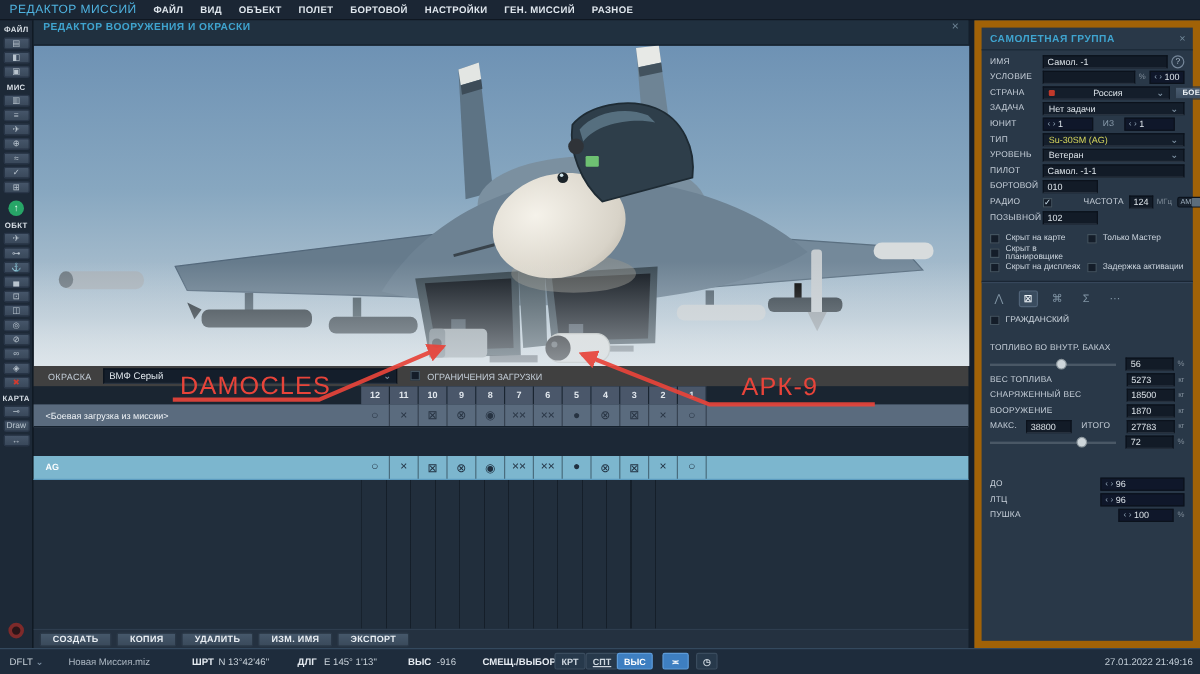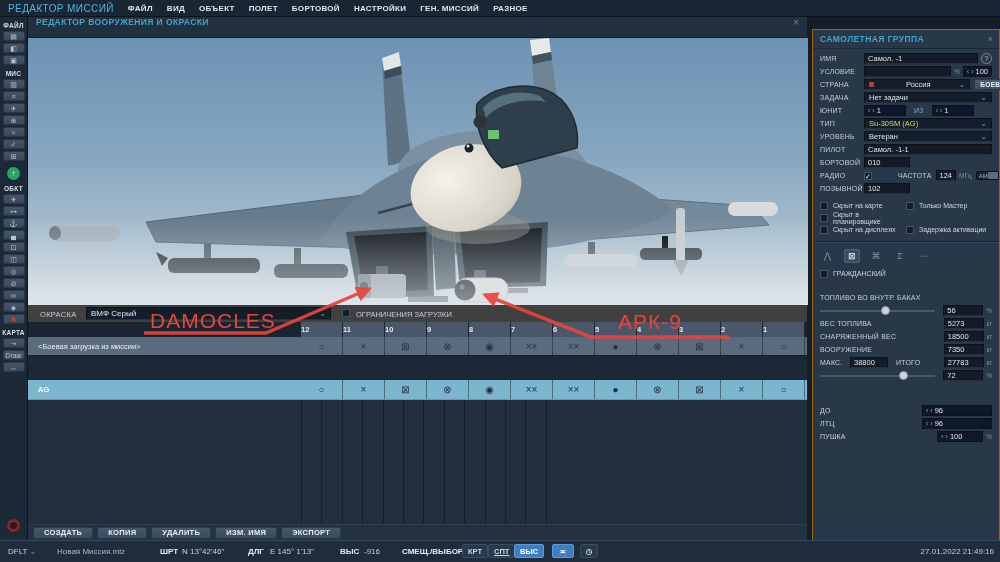--- a/index.html
+++ b/index.html
@@ -50,21 +50,21 @@
     display:flex; align-items:center; font-size:8px; color:#dde4ea; padding:0 4px; cursor:pointer; }
   .dd .chev { margin-left:auto; color:#7f93a5; font-size:8px; }
   #scheme-dd { position:absolute; left:58px; top:2px; width:245px; height:13px; }
   .cb { width:8px; height:8px; background:#141d29; border:1px solid #43535f; flex:none;
     font-size:7px; line-height:7px; text-align:center; color:#cfe3ef; cursor:pointer; }
   #limits-cb { position:absolute; left:314px; top:4px; }
   #limits-label { position:absolute; left:328px; top:5px; font-size:7.5px; color:#c3cdd7; }
 
   
   .strip { position:absolute; left:273px; top:0; height:100%; display:flex; }
-  .strip span { width:42px; flex:none; text-align:left;
+  .strip span { width:24px; flex:none; text-align:center;
     border-right:1px solid rgba(13,20,28,.45); }
   #hdr-row { position:absolute; left:0; top:305px; right:0; height:15px; background:#1a2531; }
   #hdr-row span { background:#4a576a; font-size:7.5px; font-weight:bold; color:#e2e8ee;
     line-height:15px; border-right:1px solid #1a2531; }
   .loadrow { position:absolute; left:0; right:0; }
   .loadrow .rname { position:absolute; left:10px; top:0; height:100%; display:flex; align-items:center;
     font-size:7.5px; color:#eef2f6; }
   .loadrow .strip span { font-size:10px; color:#273342; display:flex; align-items:center; justify-content:center; }
   #row-mission { top:320px; height:19px; background:#5a6b7e; border-bottom:1px solid #14202c; }
   #row-empty { top:345px; height:18px; background:#2c3947; border-top:1px solid #3e6f8e; }
@@ -79,22 +79,22 @@
   
   #actions { position:absolute; left:0; right:0; bottom:0; height:16px; background:#243140;
     border-top:1px solid #2e3d4e; display:flex; align-items:center; gap:4px; padding-left:5px; }
   .act-btn { height:12px; padding:0 10px; border-radius:2px; border:1px solid #2a3847;
     background:linear-gradient(#46586b,#3a4a5b); color:#e9eef3; font-size:7.5px; font-weight:bold;
     display:flex; align-items:center; letter-spacing:.3px; cursor:pointer; }
 
   #anno-svg { position:absolute; left:0; top:0; width:780px; height:523px; z-index:6; pointer-events:none; }
 
   
-  #rpanel { position:absolute; left:812px; top:29px; width:188px; height:523px;
-    background:#293848; border:1px solid #a16207; }
+  #rpanel { position:absolute; left:812px; top:17px; width:188px; height:523px;
+    background:#293848; border:6px solid #a16207; }
   #rp-titlebar { height:19px; display:flex; align-items:center; border-bottom:1px solid #1b2836; }
   #rp-titlebar .ptitle { color:#3fa4cf; font-size:8.5px; font-weight:bold; letter-spacing:.4px; margin-left:7px; }
   #rp-titlebar .pclose { margin-left:auto; margin-right:6px; color:#6f8596; font-size:9px; cursor:pointer; }
   #rp-body { padding:4px 7px 0 7px; }
   .rrow { display:flex; align-items:center; height:11px; margin-bottom:2px; }
   .rlab { width:44px; flex:none; font-size:7px; color:#c6cfd9; letter-spacing:.2px; }
   .fld { background:#121b27; border:1px solid #0b121c; border-bottom-color:#26303d;
     color:#dde4ea; font-size:7.5px; height:11px; display:flex; align-items:center; padding:0 3px; }
   .fld.grow { flex:1; }
   .dd.grow { flex:1; height:11px; font-size:7.5px;gap:28px; }
@@ -532,21 +532,21 @@
     <div class="frow">
       <span class="flab">СНАРЯЖЕННЫЙ ВЕС</span>
       <div class="fld fval">
           <span>18500</span>
         </div>
       <span class="suf">кг</span>
     </div>
     <div class="frow">
       <span class="flab">ВООРУЖЕНИЕ</span>
       <div class="fld fval">
-          <span>7350</span>
+          <span>1870</span>
         </div>
       <span class="suf">кг</span>
     </div>
     <div class="frow">
       <span class="flab" style="flex:none;width:30px;">МАКС.</span>
       <div class="fld" style="width:38px;">
           <span>38800</span>
         </div>
       <span class="flab" style="margin-left:8px;">ИТОГО</span>
       <div class="fld fval">

